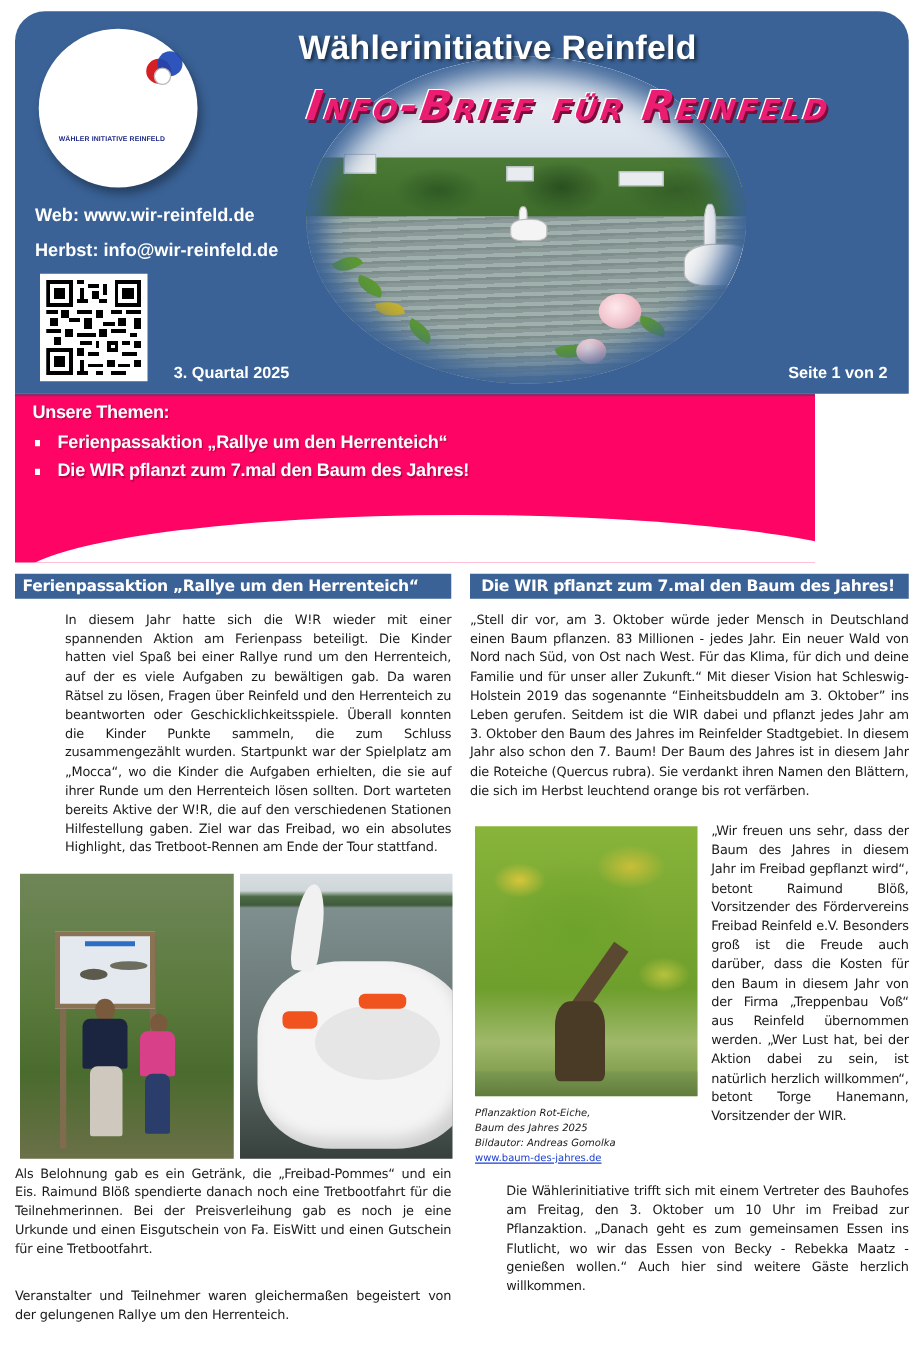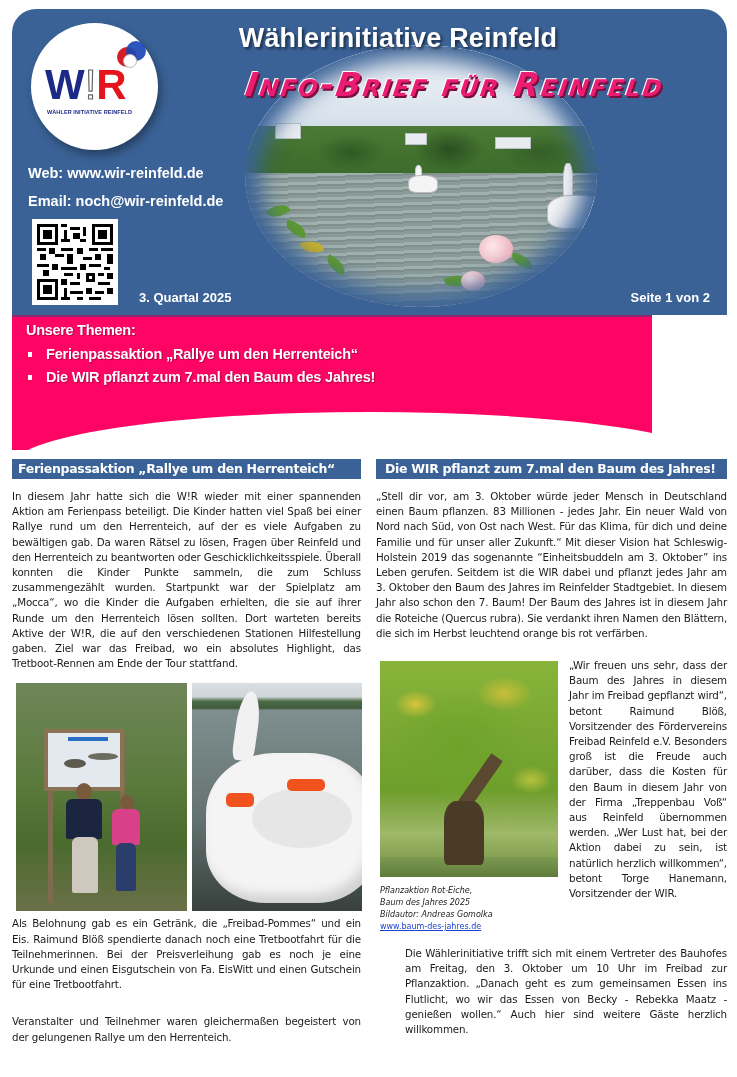--- a/index.html
+++ b/index.html
@@ -95,21 +95,21 @@
   .section-header {
     background: #3a6296; color: #ffffff; font-size: 13.5px; font-weight: bold;
     height: 20px; line-height: 20px; padding-left: 6px; letter-spacing: -0.3px;
     font-family: "DejaVu Sans", sans-serif; font-size: 12.5px;
   }
   .col.right .section-header { padding-left: 9px; }
   .para {
     font-family: "DejaVu Sans", sans-serif; font-size: 10.3px; line-height: 15.2px;
     text-align: justify; color: #1a1a1a; letter-spacing: -0.15px;
   }
-  .col.left .p1 { margin-top: 10px; }
+  .col.left .p1 { margin-top: 10px; margin-left: 40px; }
   .col.right .p1 { margin-top: 10px; }
 
   .pics { position: relative; height: 228px; margin-top: 12px; }
   .pic { position: absolute; top: 0; height: 228px; overflow: hidden; }
   .pic.kids { left: 4px; width: 171px; background: linear-gradient(#6f8658 0%, #5a7a3c 45%, #4a6b2e 70%, #6b7048 100%); }
   .pic.swan { left: 180px; width: 170px; background: linear-gradient(#d9dee2 0%, #cfd6da 6%, #4d6c47 8%, #3f5a3b 11%, #7f8f8f 12%, #63726f 60%, #37403c 100%); }
 
   .kids .board { position: absolute; left: 28px; top: 46px; width: 80px; height: 62px; background: #e3e9ee; border: 4px solid #8a7355; }
   .kids .board .t { position: absolute; left: 20px; top: 4px; width: 40px; height: 4px; background: #2a6fc4; }
   .kids .board .f1 { position: absolute; left: 16px; top: 26px; width: 22px; height: 9px; border-radius: 50%; background: #5b5a4d; }
@@ -176,26 +176,25 @@
     <div class="fade"></div>
   </div>
 
   <div class="site-title">Wählerinitiative Reinfeld</div>
   <div class="brief-title">Info-Brief für Reinfeld</div>
 
   <div class="logo">
     <span class="c1"></span>
     <span class="c2"></span>
     <span class="c3"></span>
-    <div class="letters"><span class="w">W</span><span class="ex">!</span><span class="r">R</span></div>
     <div class="sub">WÄHLER INITIATIVE REINFELD</div>
   </div>
 
   <div class="contact web">Web: www.wir-reinfeld.de</div>
-  <div class="contact email">Email: noch@wir-reinfeld.de</div>
+  <div class="contact email">Herbst: info@wir-reinfeld.de</div>
 
   <div class="qr">
     <svg viewBox="0 0 25 25" shape-rendering="crispEdges">
       <rect width="25" height="25" fill="#fff"></rect>
       <g fill="#000">
         <rect x="0" y="0" width="7" height="7"></rect>
           <rect x="1" y="1" width="5" height="5" fill="#fff"></rect>
           <rect x="2" y="2" width="3" height="3"></rect>
         <rect x="18" y="0" width="7" height="7"></rect>
           <rect x="19" y="1" width="5" height="5" fill="#fff"></rect>

